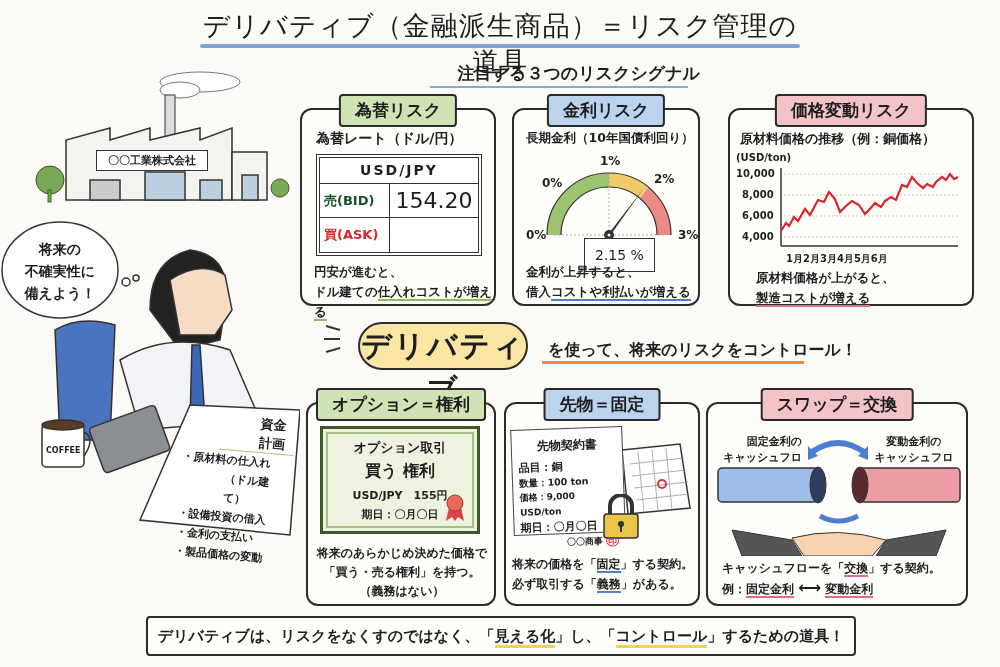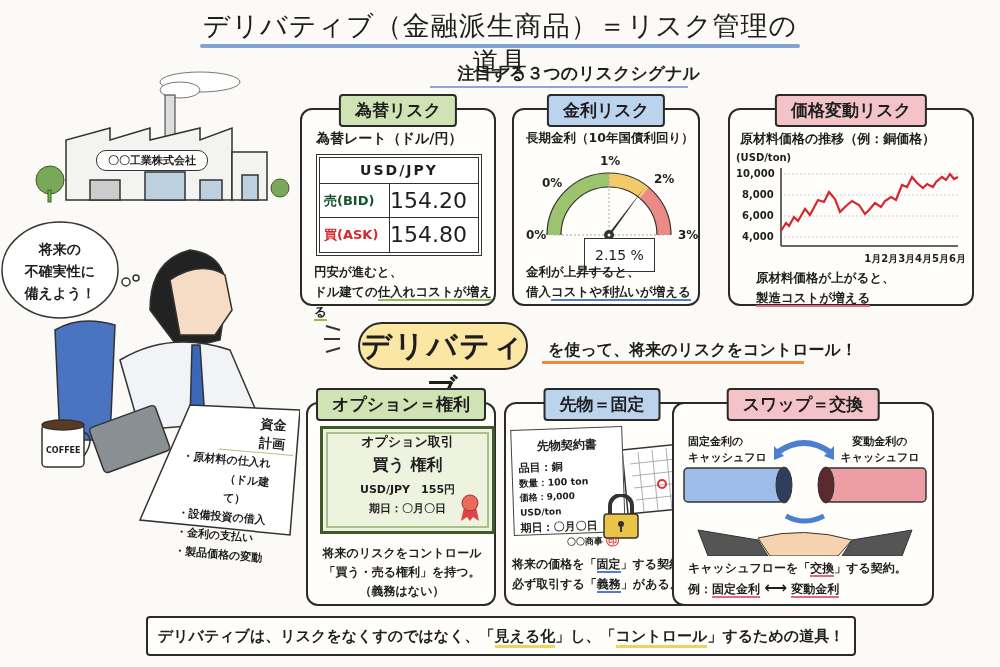--- a/index.html
+++ b/index.html
@@ -25,42 +25,42 @@
   .ul-green { border-bottom: 2px solid #8cbf58; }
   .ul-blue { border-bottom: 2px solid #4d7fd0; }
   .ul-pink { border-bottom: 2px solid #e06a84; }
 
   
   .fx-table { border: 4px double #333; background: #fff; }
   .fx-table .hd { text-align: center; font-size: 14px; font-weight: bold; border-bottom: 1.5px solid #333; height: 26px; line-height: 24px; letter-spacing: 2px; }
   .fx-row { display: flex; height: 34px; border-bottom: 1.5px solid #333; }
   .fx-row:last-child { border-bottom: none; }
   .fx-row .lbl { width: 70px; border-right: 1.5px solid #333; font-size: 13px; font-weight: bold; line-height: 34px; padding-left: 4px; }
-  .fx-row .val { flex: 1; text-align: left; font-size: 22px; line-height: 34px; }
+  .fx-row .val { flex: 1; text-align: center; font-size: 22px; line-height: 34px; }
 
   
   .gauge-lbl { font-size: 12px; font-weight: bold; }
   .gauge-val { border: 1.5px solid #333; background: #fff; font-size: 14px; padding: 8px 10px; }
 
   
   .chart-tick { font-size: 10px; font-weight: bold; }
 
   
   .cloud { background: #fbe6a4; border: 2.5px solid #2a2a2a; border-radius: 40px; font-size: 30px; font-weight: bold; text-align: center; letter-spacing: 2px; }
   .banner-text { font-size: 16px; font-weight: bold; }
   .banner-ul { height: 3px; background: #ef8a3c; }
 
   .footer { left: 146px; top: 616px; width: 710px; height: 40px; border: 2.5px solid #2a2a2a; border-radius: 4px; background: #fffefb; font-size: 15px; font-weight: bold; text-align: center; line-height: 36px; }
   .footer .hl { border-bottom: 3px solid #f2d25a; }
 
   
   .cert { border: 3px solid #3e5a2a; background: #eef3df; outline: 2px solid #a7c08a; outline-offset: -8px; text-align: center; }
   .contract { background: #fff; border: 1.5px solid #444; transform: rotate(-2deg); font-size: 11px; font-weight: bold; }
 
-  .small { font-size: 11px; font-weight: bold; border-radius: 10px; }
+  .small { font-size: 11px; font-weight: bold; }
 </style>
 </head>
 <body>
 
 <div class="abs title">デリバティブ（金融派生商品）＝リスク管理の道具</div>
 <div class="abs title-underline"></div>
 <div class="abs subtitle">注目する３つのリスクシグナル</div>
 <div class="abs subtitle-underline"></div>
 
 <svg class="abs" style="left:0;top:60px" width="300" height="560">
@@ -133,21 +133,20 @@
   <div class="pill green">為替リスク</div>
   <div class="abs card-head" style="left:14px;top:20px">為替レート（ドル/円）</div>
   <div class="abs fx-table" style="left:14px;top:44px;width:166px">
     <div class="hd">USD/JPY</div>
     <div class="fx-row">
       <div class="lbl" style="color:#14532d">売(BID)</div>
       <div class="val">154.20</div>
     </div>
     <div class="fx-row">
       <div class="lbl" style="color:#d8262c">買(ASK)</div>
-      <div class="val">154.80</div>
     </div>
   </div>
   <div class="abs note" style="left:12px;top:152px;width:180px">
     <div>円安が進むと、</div>
     <div><span>ドル建ての</span><span class="ul-green">仕入れコストが増える</span></div>
   </div>
 </div>
 
 <div class="abs card" style="left:512px;top:108px;width:188px;height:198px">
   <div class="pill blue">金利リスク</div>
@@ -186,21 +185,21 @@
   <div class="abs chart-tick" style="left:12px;top:121px">4,000</div>
   <svg class="abs" style="left:50px;top:58px" width="180" height="84">
     <line x1="0" y1="6" x2="178" y2="6" stroke="#ccc" stroke-dasharray="2 2"></line>
     <line x1="0" y1="27" x2="178" y2="27" stroke="#ccc" stroke-dasharray="2 2"></line>
     <line x1="0" y1="48" x2="178" y2="48" stroke="#ccc" stroke-dasharray="2 2"></line>
     <line x1="0" y1="69" x2="178" y2="69" stroke="#ccc" stroke-dasharray="2 2"></line>
     <line x1="1" y1="0" x2="1" y2="78" stroke="#333" stroke-width="1.5"></line>
     <line x1="1" y1="78" x2="178" y2="78" stroke="#333" stroke-width="1.5"></line>
     <polyline fill="none" stroke="#d8262c" stroke-width="2.2" points="1,63 6,55 9,58 14,49 18,53 25,41 30,47 38,32 44,34 49,24 55,31 60,44 66,38 72,33 79,37 85,46 89,42 95,35 101,39 105,33 111,29 116,32 122,17 127,19 132,9 137,15 143,20 147,16 153,19 156,14 162,9 166,12 170,6 174,11 178,9"></polyline>
   </svg>
-  <div class="abs" style="left:56px;top:142px;width:180px;display:flex;justify-content:flex-end">
+  <div class="abs" style="left:56px;top:142px;width:180px;display:flex;justify-content:flex-start">
     <span class="chart-tick">1月</span>
     <span class="chart-tick">2月</span>
     <span class="chart-tick">3月</span>
     <span class="chart-tick">4月</span>
     <span class="chart-tick">5月</span>
     <span class="chart-tick">6月</span>
   </div>
   <div class="abs note" style="left:26px;top:158px;width:210px">
     <div>原材料価格が上がると、</div>
     <div><span class="ul-pink">製造コストが増える</span></div>
@@ -211,32 +210,32 @@
   <line x1="6" y1="4" x2="20" y2="8" stroke="#333" stroke-width="2"></line>
   <line x1="4" y1="17" x2="20" y2="17" stroke="#333" stroke-width="2"></line>
   <line x1="6" y1="30" x2="20" y2="26" stroke="#333" stroke-width="2"></line>
 </svg>
 <div class="abs cloud" style="left:358px;top:322px;width:170px;height:48px;line-height:44px">デリバティブ</div>
 <div class="abs banner-text" style="left:548px;top:340px">を使って、将来のリスクをコントロール！</div>
 <div class="abs banner-ul" style="left:542px;top:361px;width:262px"></div>
 
 <div class="abs card" style="left:306px;top:402px;width:190px;height:204px">
   <div class="pill green">オプション＝権利</div>
-  <div class="abs cert" style="left:12px;top:22px;width:175px;height:108px;padding-top:4px">
+  <div class="abs cert" style="left:12px;top:22px;width:160px;height:108px;padding-top:10px">
     <div style="font-size:13px;font-weight:bold">オプション取引</div>
     <div style="font-size:16px;font-weight:bold;margin-top:4px">買う 権利</div>
     <div style="font-size:11px;font-weight:bold;margin-top:6px">USD/JPY　155円</div>
     <div style="font-size:11px;font-weight:bold;margin-top:4px">期日：〇月〇日</div>
     <svg class="abs" style="right:10px;bottom:8px" width="24" height="30">
       <path d="M6 14 L3 28 L9 24 L12 28 L12 16Z M18 14 L21 28 L15 24 L12 28 L12 16Z" fill="#d44"></path>
       <circle cx="12" cy="10" r="8" fill="#e86a5a" stroke="#a33"></circle>
     </svg>
   </div>
   <div class="abs note" style="left:4px;top:140px;width:180px;text-align:center;font-size:12px;line-height:19px">
-    <div>将来のリスクをコントロール</div>
+    <div>将来のあらかじめ決めた価格で</div>
     <div>「買う・売る権利」を持つ。</div>
     <div>（義務はない）</div>
   </div>
 </div>
 
 <div class="abs card" style="left:504px;top:402px;width:196px;height:204px">
   <div class="pill blue">先物＝固定</div>
   <svg class="abs" style="left:112px;top:36px" width="74" height="80">
     <path d="M4 10 L62 4 L72 68 L10 74 Z" fill="#fff" stroke="#333" stroke-width="1.5"></path>
     <g stroke="#999" stroke-width="0.8">
@@ -263,23 +262,23 @@
     <rect x="4" y="20" width="34" height="24" rx="3" fill="#e9c447" stroke="#333" stroke-width="1.5"></rect>
     <circle cx="21" cy="30" r="3" fill="#333"></circle>
       <rect x="20" y="31" width="2" height="7" fill="#333"></rect>
   </svg>
   <div class="abs note" style="left:6px;top:150px;width:190px;font-size:12px">
     <div><span>将来の価格を「</span><span class="ul-blue">固定</span><span>」する契約。</span></div>
     <div><span>必ず取引する「</span><span class="ul-blue">義務</span><span>」がある。</span></div>
   </div>
 </div>
 
-<div class="abs card" style="left:672px;top:402px;width:262px;height:204px">
+<div class="abs card" style="left:706px;top:402px;width:262px;height:204px">
   <div class="pill pink">スワップ＝交換</div>
-  <div class="abs small" style="left:14px;top:30px;width:80px;text-align:left;line-height:16px">
+  <div class="abs small" style="left:14px;top:30px;width:80px;text-align:right;line-height:16px">
     <div>固定金利の</div>
     <div>キャッシュフロー</div>
   </div>
   <div class="abs small" style="left:166px;top:30px;width:80px;text-align:center;line-height:16px">
     <div>変動金利の</div>
     <div>キャッシュフロー</div>
   </div>
   <svg class="abs" style="left:4px;top:26px" width="254" height="126">
     <path d="M100 22 Q126 4 152 22" stroke="#4d7fd0" stroke-width="6" fill="none"></path>
     <polygon points="96,16 106,26 96,30" fill="#4d7fd0"></polygon>

